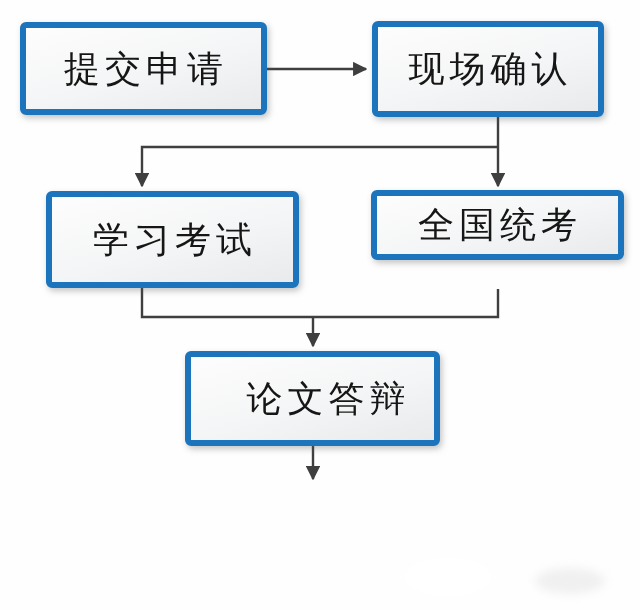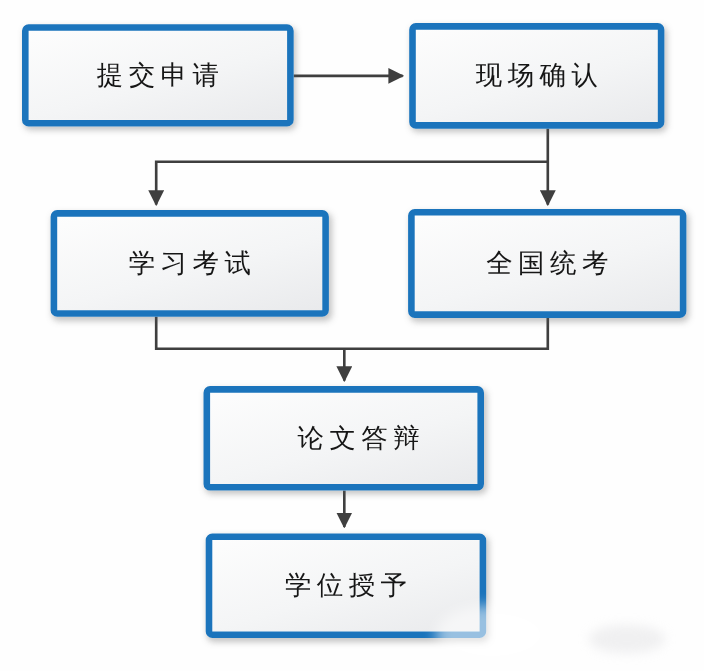--- a/index.html
+++ b/index.html
@@ -28,31 +28,31 @@
     box-sizing: border-box;
     border: 6px solid #1b74bc;
     border-radius: 6px;
     background: linear-gradient(165deg, #fdfdfd 0%, #f4f5f6 55%, #e9eaec 100%);
     box-shadow: 2px 3px 6px rgba(90, 90, 90, 0.35);
     display: flex;
     align-items: center;
     justify-content: center;
   }
   .node-label {
-    font-size: 24px;
+    font-size: 36px;
     letter-spacing: 5px;
     text-indent: 5px; 
     color: #161616;
     white-space: nowrap;
     line-height: 1;
   }
   #node-submit    { left: 20px;  top: 22px;  width: 247px; height: 93px; }
   #node-onsite    { left: 372px; top: 21px;  width: 232px; height: 96px; }
   #node-study     { left: 16px;  top: 191px; width: 253px; height: 97px; margin-left: 30px; }
-  #node-national  { left: 371px; top: 190px; width: 253px; height: 99px; }
+  #node-national  { left: 371px; top: 190px; width: 253px; height: 70px; }
   #node-defense   { left: 185px; top: 351px; width: 255px; height: 95px; padding-left: 27px; }
   #node-degree    { left: 187px; top: 485px; width: 255px; height: 95px; }
 
   .smudge {
     position: absolute;
     border-radius: 50%;
     pointer-events: none;
   }
   #smudge-corner {
     left: 396px;
@@ -109,20 +109,17 @@
   </div>
 
   <div class="node" id="node-national">
     <span class="node-label">全国统考</span>
   </div>
 
   <div class="node" id="node-defense">
     <span class="node-label">论文答辩</span>
   </div>
 
-  <div class="node" id="node-degree">
-    <span class="node-label">学位授予</span>
-  </div>
 
   <div class="smudge" id="smudge-corner"></div>
   <div class="smudge" id="smudge-wisp"></div>
 
 </div>
 
 </body></html>

